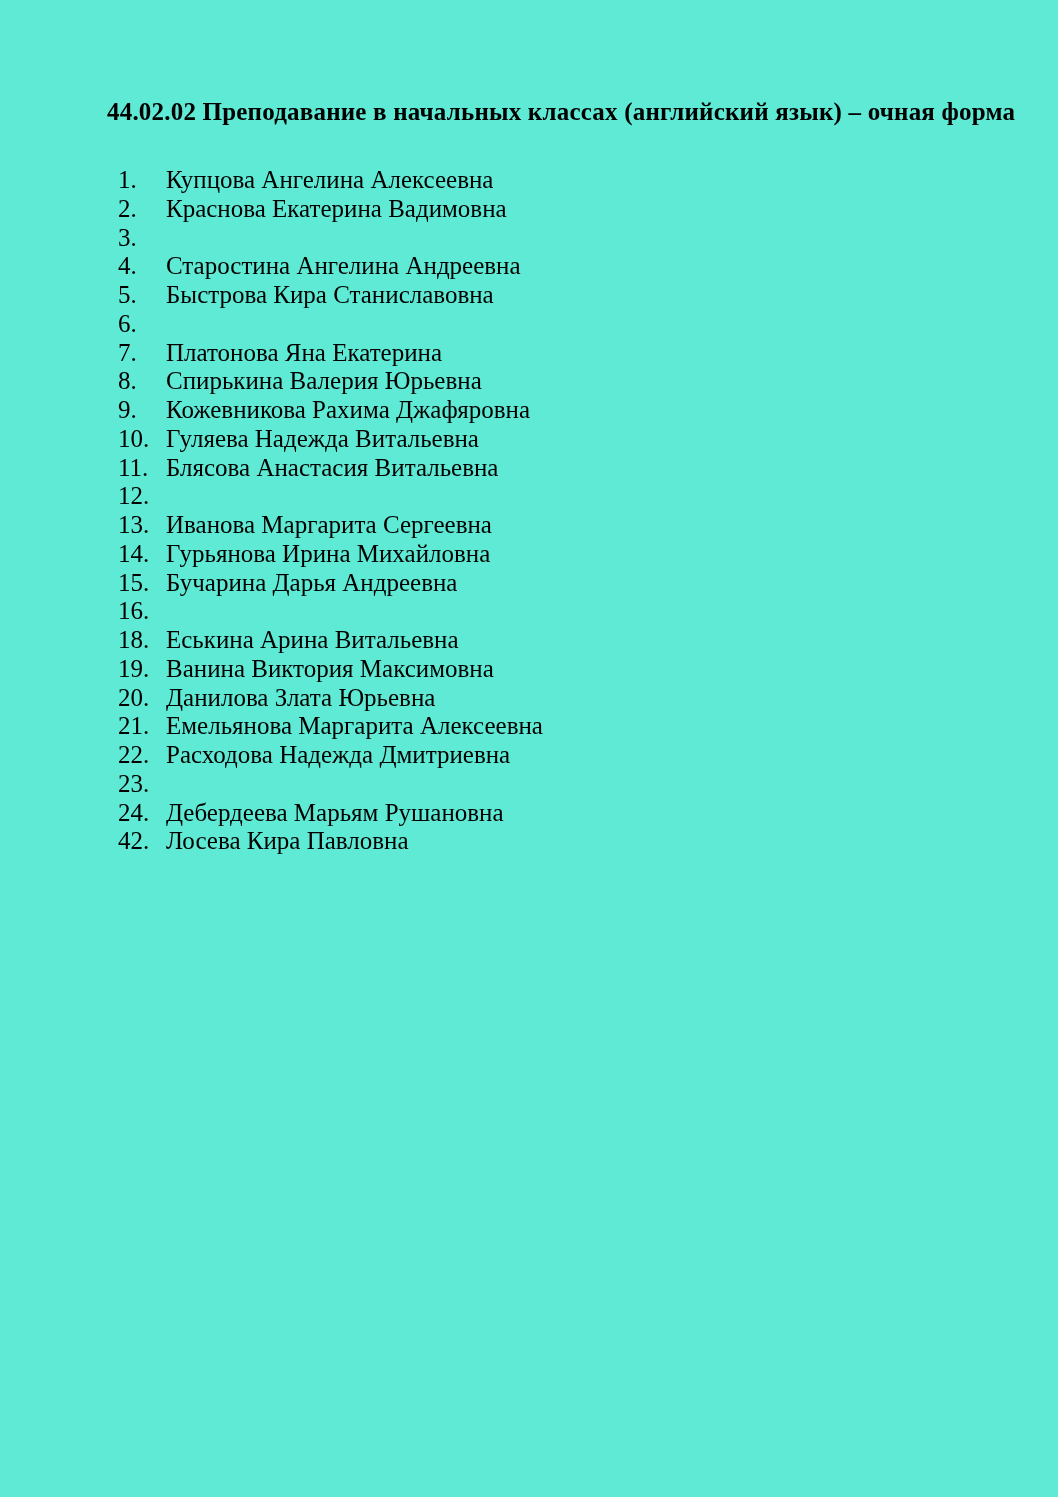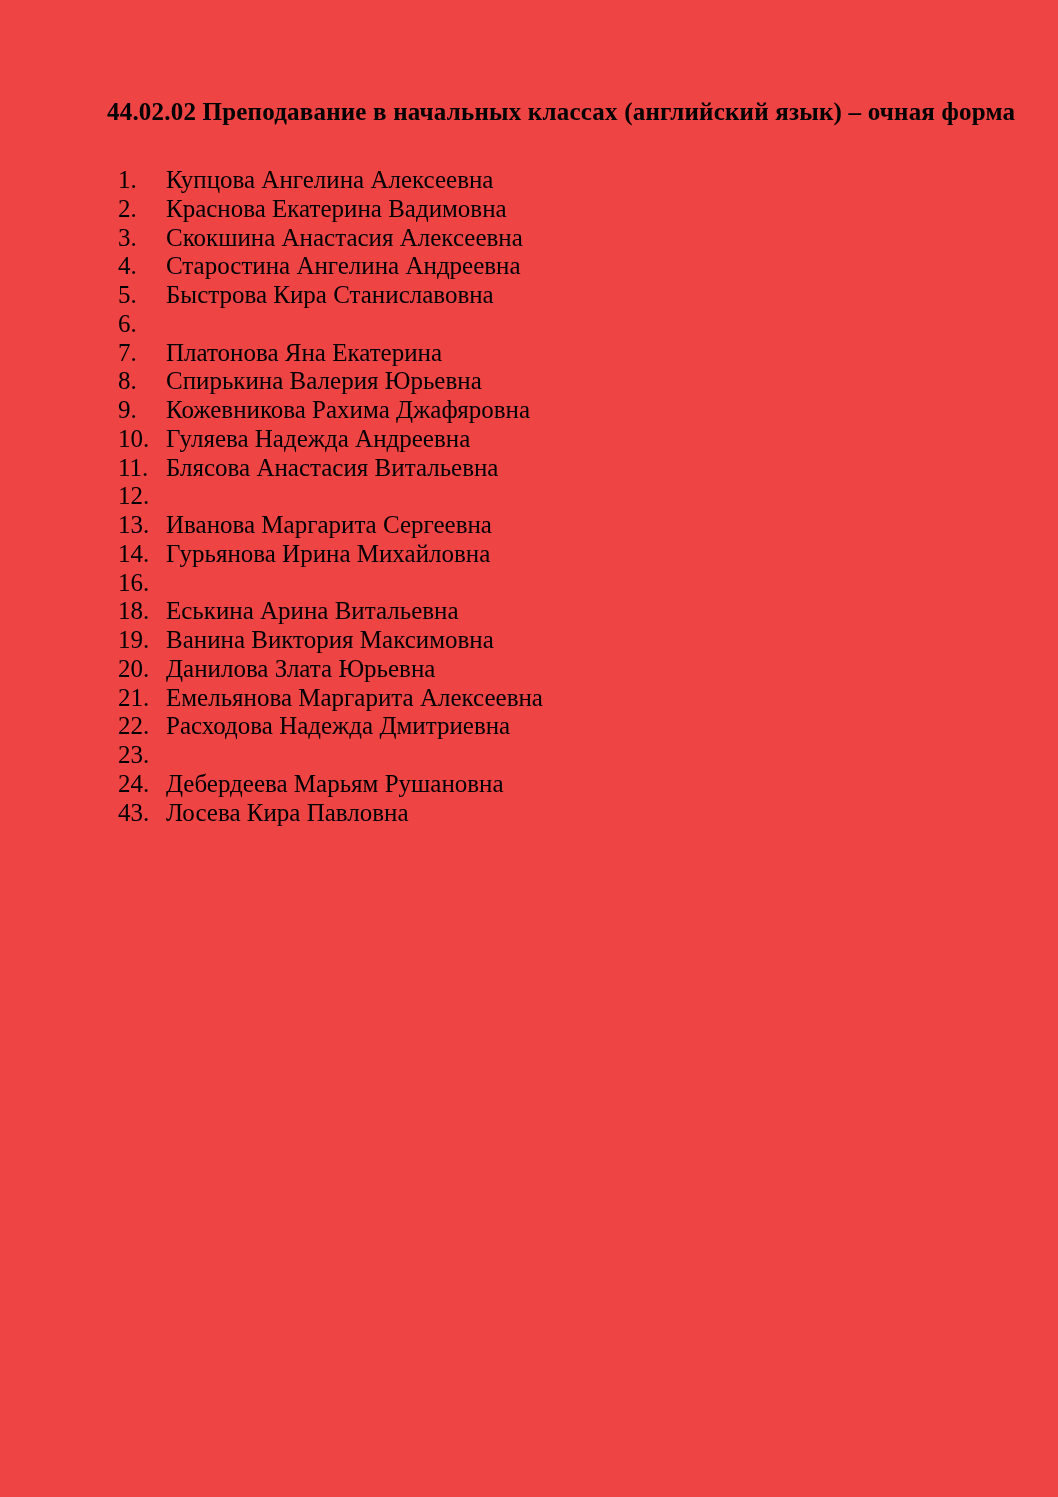--- a/index.html
+++ b/index.html
@@ -4,21 +4,21 @@
 <style>
   html, body {
     margin: 0;
     padding: 0;
     background: #ffffff;
   }
   .page {
     position: relative;
     width: 1058px;
     height: 1497px;
-    background: #ef4444;
+    background: #5eead4;
     color: #000000;
     font-family: "Liberation Serif", serif;
     overflow: hidden;
   }
   .doc-title {
     position: absolute;
     left: 107px;
     top: 97px;
     margin: 0;
     font-size: 25px;
@@ -56,21 +56,20 @@
     <span class="name">Купцова Ангелина Алексеевна</span>
   </div>
 
   <div class="row">
     <span class="num">2.</span>
     <span class="name">Краснова Екатерина Вадимовна</span>
   </div>
 
   <div class="row">
     <span class="num">3.</span>
-    <span class="name">Скокшина Анастасия Алексеевна</span>
   </div>
 
   <div class="row">
     <span class="num">4.</span>
     <span class="name">Старостина Ангелина Андреевна</span>
   </div>
 
   <div class="row">
     <span class="num">5.</span>
     <span class="name">Быстрова Кира Станиславовна</span>
@@ -90,21 +89,21 @@
     <span class="name">Спирькина Валерия Юрьевна</span>
   </div>
 
   <div class="row">
     <span class="num">9.</span>
     <span class="name">Кожевникова Рахима Джафяровна</span>
   </div>
 
   <div class="row">
     <span class="num">10.</span>
-    <span class="name">Гуляева Надежда Андреевна</span>
+    <span class="name">Гуляева Надежда Витальевна</span>
   </div>
 
   <div class="row">
     <span class="num">11.</span>
     <span class="name">Блясова Анастасия Витальевна</span>
   </div>
 
   <div class="row">
     <span class="num">12.</span>
   </div>
@@ -112,20 +111,24 @@
   <div class="row">
     <span class="num">13.</span>
     <span class="name">Иванова Маргарита Сергеевна</span>
   </div>
 
   <div class="row">
     <span class="num">14.</span>
     <span class="name">Гурьянова Ирина Михайловна</span>
   </div>
 
+  <div class="row">
+    <span class="num">15.</span>
+    <span class="name">Бучарина Дарья Андреевна</span>
+  </div>
 
   <div class="row">
     <span class="num">16.</span>
   </div>
 
 
   <div class="row">
     <span class="num">18.</span>
     <span class="name">Еськина Арина Витальевна</span>
   </div>
@@ -153,17 +156,17 @@
   <div class="row">
     <span class="num">23.</span>
   </div>
 
   <div class="row">
     <span class="num">24.</span>
     <span class="name">Дебердеева Марьям Рушановна</span>
   </div>
 
   <div class="row">
-    <span class="num">43.</span>
+    <span class="num">42.</span>
     <span class="name">Лосева Кира Павловна</span>
   </div>
 </div>
 </div>
 
 </body></html>

